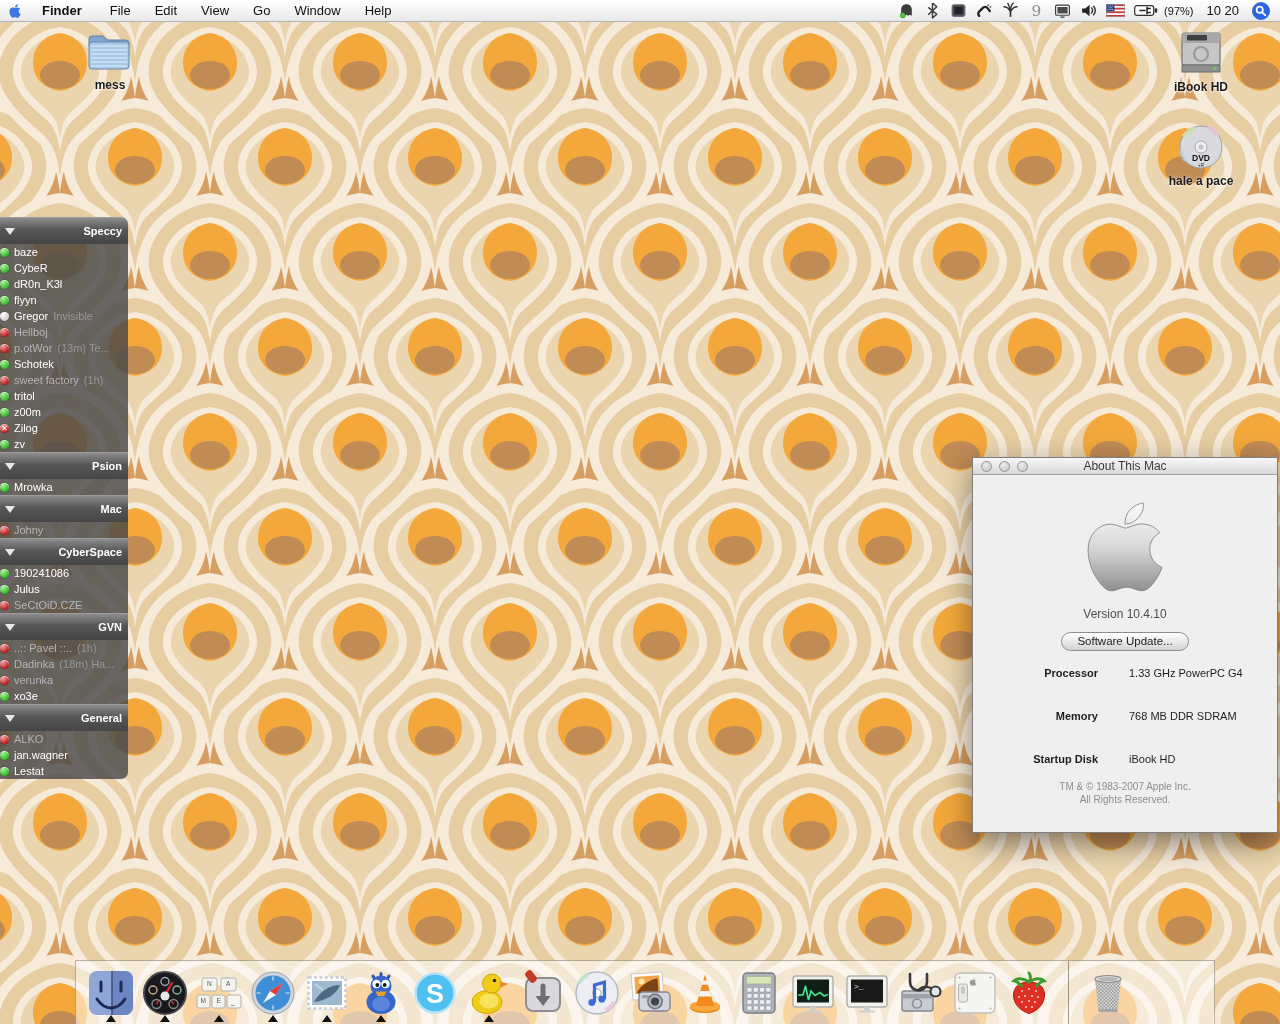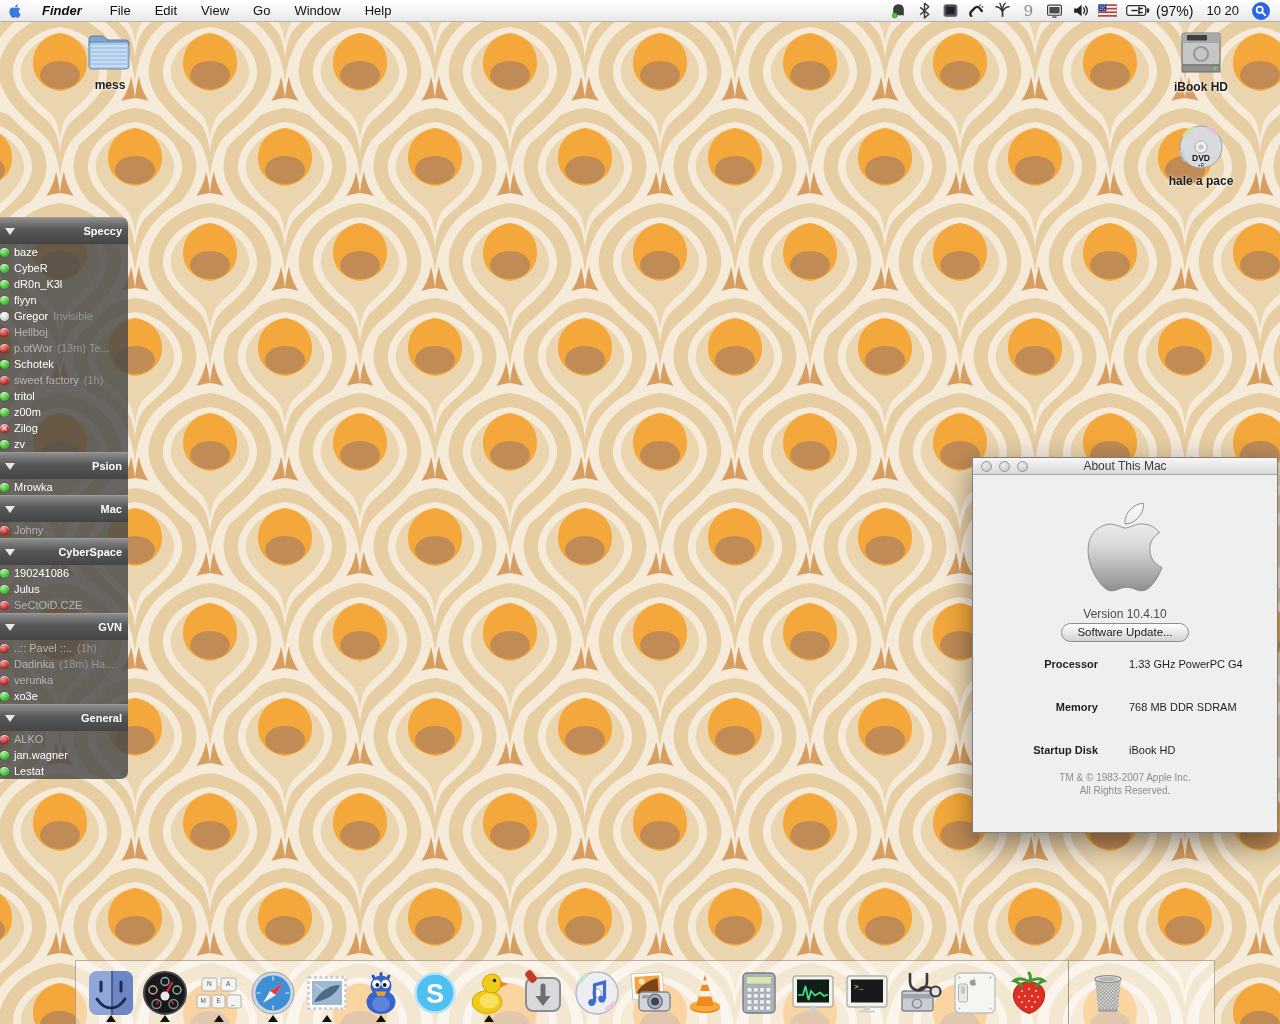--- a/index.html
+++ b/index.html
@@ -8,27 +8,27 @@
   .wallpaper { position:absolute; inset:0; z-index:0; }
 
   
   .menubar { position:absolute; top:0; left:0; right:0; height:22px; z-index:50;
     background:linear-gradient(#ffffff,#f2f2f2 60%,#e8e8e8); border-bottom:1px solid rgba(0,0,0,.3);
     display:flex; align-items:center; font-size:13px; color:#111; }
   .menubar .apple-wrap { width:30px; display:flex; justify-content:center; }
   .menubar .apple-wrap svg { width:14px; height:16px; }
   .menu-items { display:flex; align-items:center; }
   .mi { padding:0 12px; line-height:22px; cursor:default; }
-  .mi.active { font-weight:bold; padding-right:16px;font-style:italic; }
+  .mi.active { font-weight:bold; padding-right:16px; }
   .tray { margin-left:auto; display:flex; align-items:center; gap:9px; padding-right:10px; }
   .tray-ic { display:flex; align-items:center; }
   .tray-ic svg { width:17px; height:17px; }
   .tray-ic.flag svg { width:19px; height:13px; }
   .tray-ic.batt svg { width:24px; height:13px; }
-  .batt-pct { font-size:14px; margin-left:-3px; }
+  .batt-pct { font-size:11px; margin-left:-3px; }
   .clock { font-size:13px; padding:0 4px; }
   .spot svg { width:18px; height:18px; }
 
   
   .desk-icon { position:absolute; width:96px; text-align:center; z-index:2; }
   .desk-icon .ic { display:flex; justify-content:center; }
   .desk-icon .lbl { margin-top:2px; font-size:12px; font-weight:bold; color:#1b1b1b;
     text-shadow:0 1px 2px rgba(255,255,255,.85), 0 0 4px rgba(255,255,255,.6); }
 
   
@@ -62,21 +62,21 @@
     border-bottom:1px solid #a2a2a2; display:flex; align-items:center; position:relative; }
   .tb-circles { display:flex; gap:7px; padding-left:8px; }
   .tb-circle { width:11px; height:11px; border-radius:50%;
     background:radial-gradient(circle at 35% 30%, #ececec, #c3c3c3); border:1px solid #949494; }
   .tb-title { position:absolute; left:0; right:0; text-align:center; font-size:12px; color:#3c3c3c; }
   .about-body { position:relative; height:358px; text-align:center; }
   .about-logo { margin-top:26px; }
   .about-logo svg { width:92px; height:92px; }
   .osname { font-size:27px; font-weight:bold; color:#2e2e2e; margin-top:2px; letter-spacing:1px; }
   .osver { font-size:12px; color:#4c4c4c; margin-top:12px; }
-  .aqua-btn { display:inline-block; margin-top:2px; padding:2px 15px 3px; font-size:11.5px; color:#222;
+  .aqua-btn { display:inline-block; margin-top:11px; padding:2px 15px 3px; font-size:11.5px; color:#222;
     background:linear-gradient(#ffffff,#ececec 45%,#d2d2d2); border:1px solid #8d8d8d; border-radius:10px;
     box-shadow:inset 0 1px 0 #fff; cursor:default; }
   .spec-rows { margin-top:16px; display:grid; grid-template-columns:125px 1fr; row-gap:17px; column-gap:10px;
     text-align:left;gap:31px; }
   .spec-label { text-align:right; font-weight:bold; color:#1e1e1e; }
   .spec-value { color:#1e1e1e; }
   .more-btn { margin-top:14px; }
   .copyright { margin-top:16px; font-size:10px; color:#8c8c8c; line-height:1.25; }
 
   

